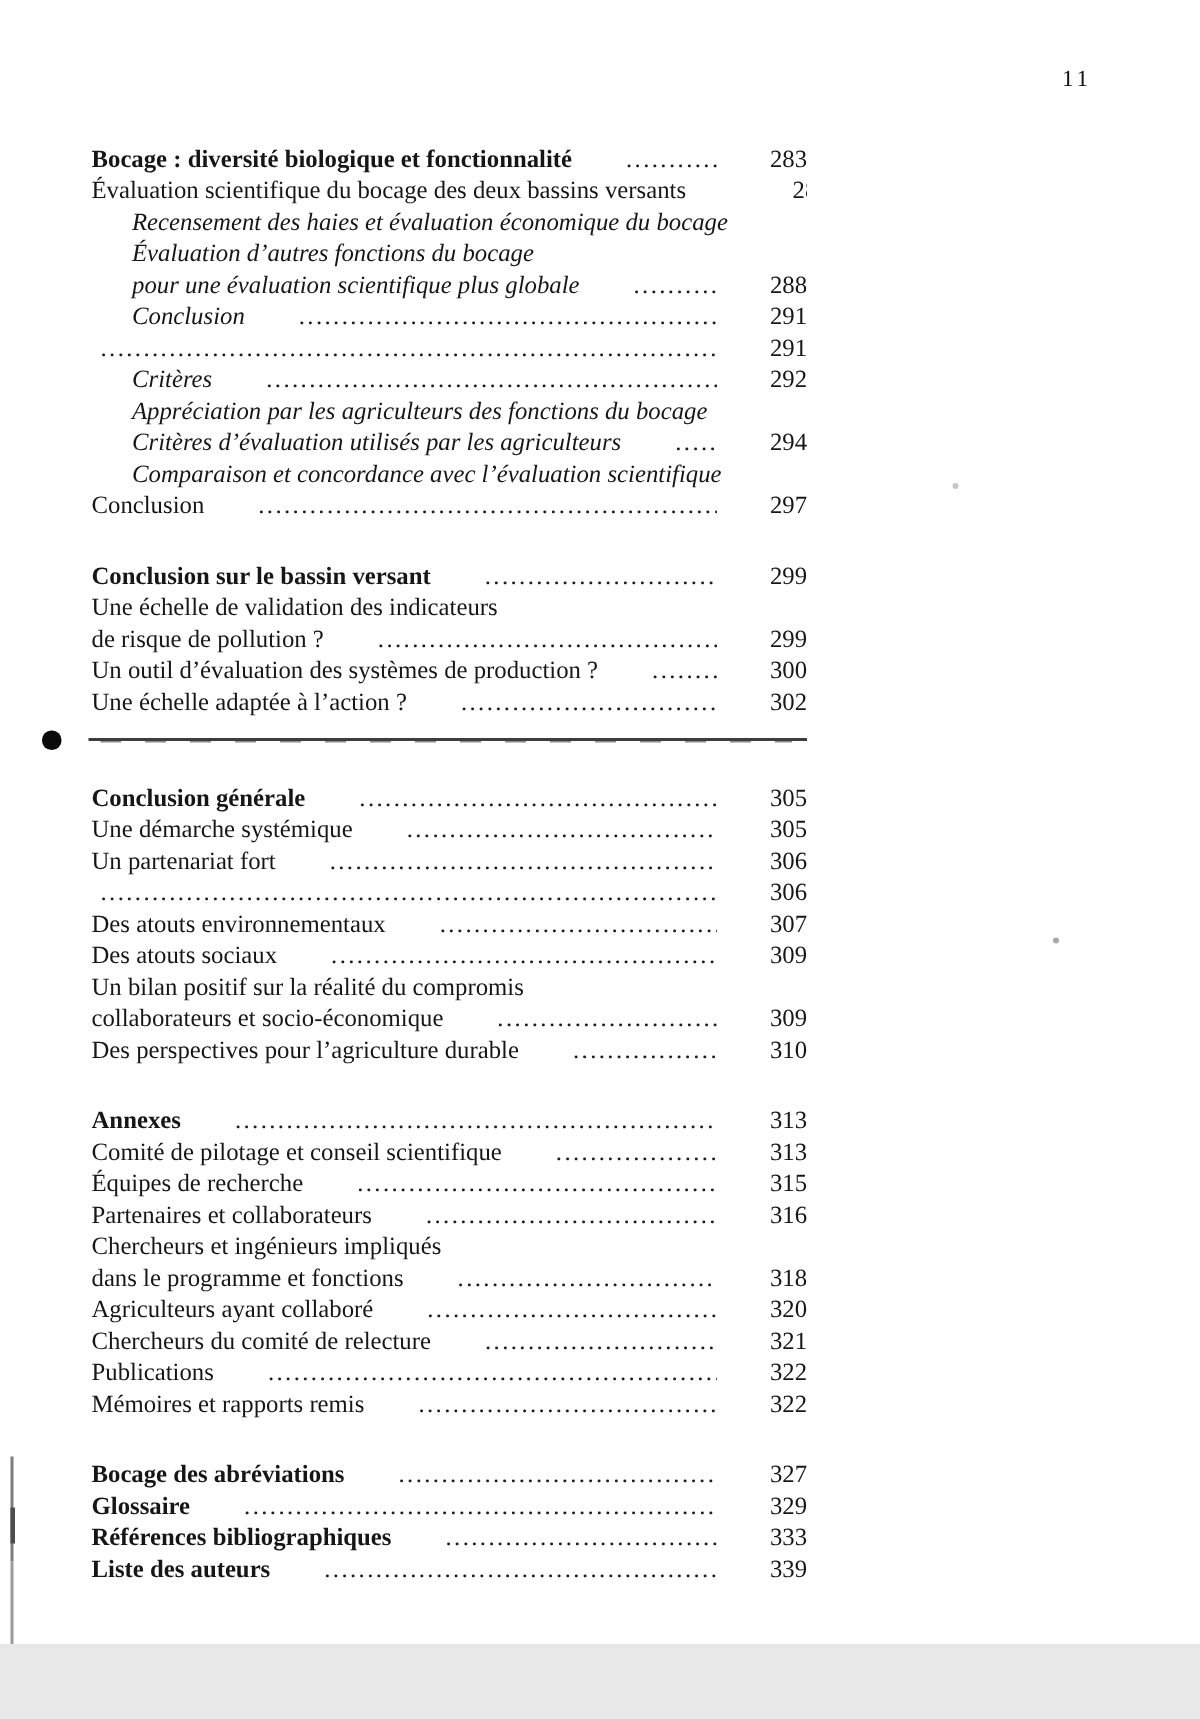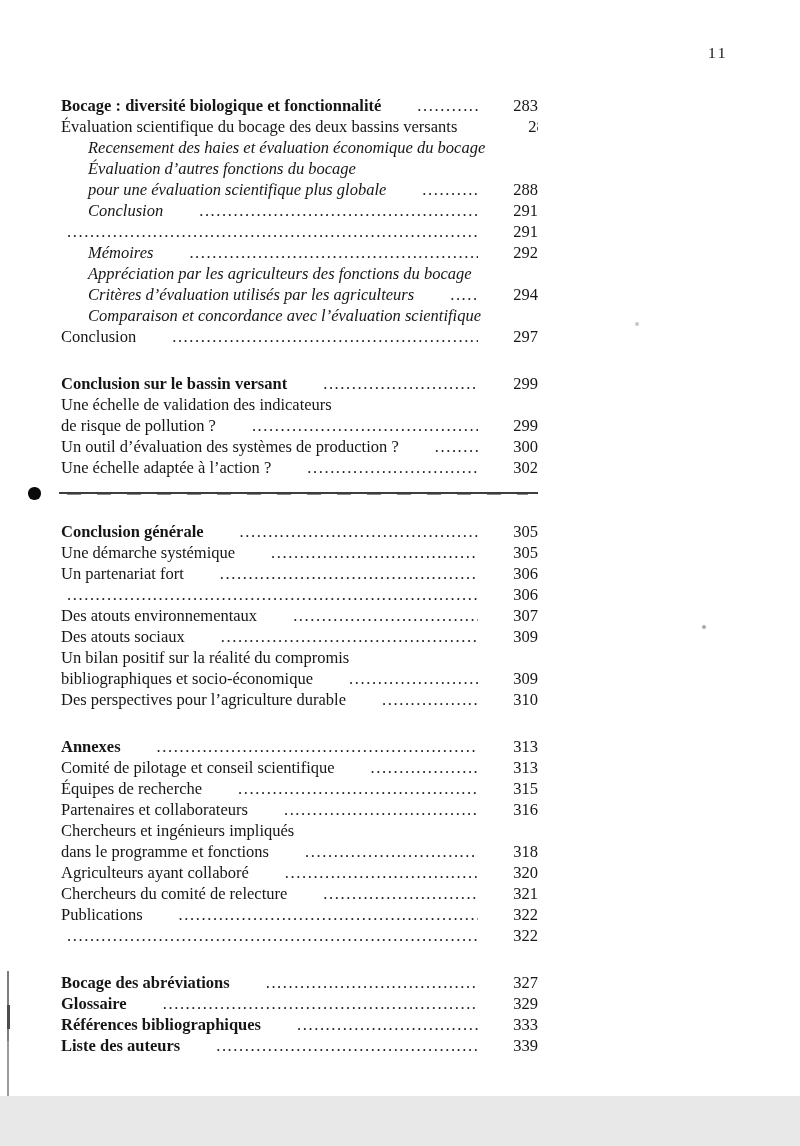--- a/index.html
+++ b/index.html
@@ -92,21 +92,21 @@
         <div class="toc-row indent italic">
           <span class="toc-title">Conclusion</span>
           <span class="leader">............................................................................................................................................</span>
           <span class="toc-page">291</span>
         </div>
         <div class="toc-row">
           <span class="leader">............................................................................................................................................</span>
           <span class="toc-page">291</span>
         </div>
         <div class="toc-row indent italic">
-          <span class="toc-title">Mémoires</span>
+          <span class="toc-title">Critères</span>
           <span class="leader">............................................................................................................................................</span>
           <span class="toc-page">292</span>
         </div>
         <div class="toc-row indent italic">
           <span class="toc-title">Appréciation par les agriculteurs des fonctions du bocage</span>
           <span class="leader">............................................................................................................................................</span>
           <span class="toc-page">292</span>
         </div>
         <div class="toc-row indent italic">
           <span class="toc-title">Critères d’évaluation utilisés par les agriculteurs</span>
@@ -181,21 +181,21 @@
         </div>
         <div class="toc-row">
           <span class="toc-title">Des atouts sociaux</span>
           <span class="leader">............................................................................................................................................</span>
           <span class="toc-page">309</span>
         </div>
         <div class="toc-row">
           <span class="toc-title">Un bilan positif sur la réalité du compromis</span>
         </div>
         <div class="toc-row">
-          <span class="toc-title">bibliographiques et socio-économique</span>
+          <span class="toc-title">collaborateurs et socio-économique</span>
           <span class="leader">............................................................................................................................................</span>
           <span class="toc-page">309</span>
         </div>
         <div class="toc-row">
           <span class="toc-title">Des perspectives pour l’agriculture durable</span>
           <span class="leader">............................................................................................................................................</span>
           <span class="toc-page">310</span>
         </div>
       </div>
       <div class="toc-section">
@@ -236,20 +236,21 @@
           <span class="toc-title">Chercheurs du comité de relecture</span>
           <span class="leader">............................................................................................................................................</span>
           <span class="toc-page">321</span>
         </div>
         <div class="toc-row">
           <span class="toc-title">Publications</span>
           <span class="leader">............................................................................................................................................</span>
           <span class="toc-page">322</span>
         </div>
         <div class="toc-row">
+          <span class="toc-title">Mémoires et rapports remis</span>
           <span class="leader">............................................................................................................................................</span>
           <span class="toc-page">322</span>
         </div>
       </div>
       <div class="toc-section">
         <div class="toc-row bold">
           <span class="toc-title">Bocage des abréviations</span>
           <span class="leader">............................................................................................................................................</span>
           <span class="toc-page">327</span>
         </div>

